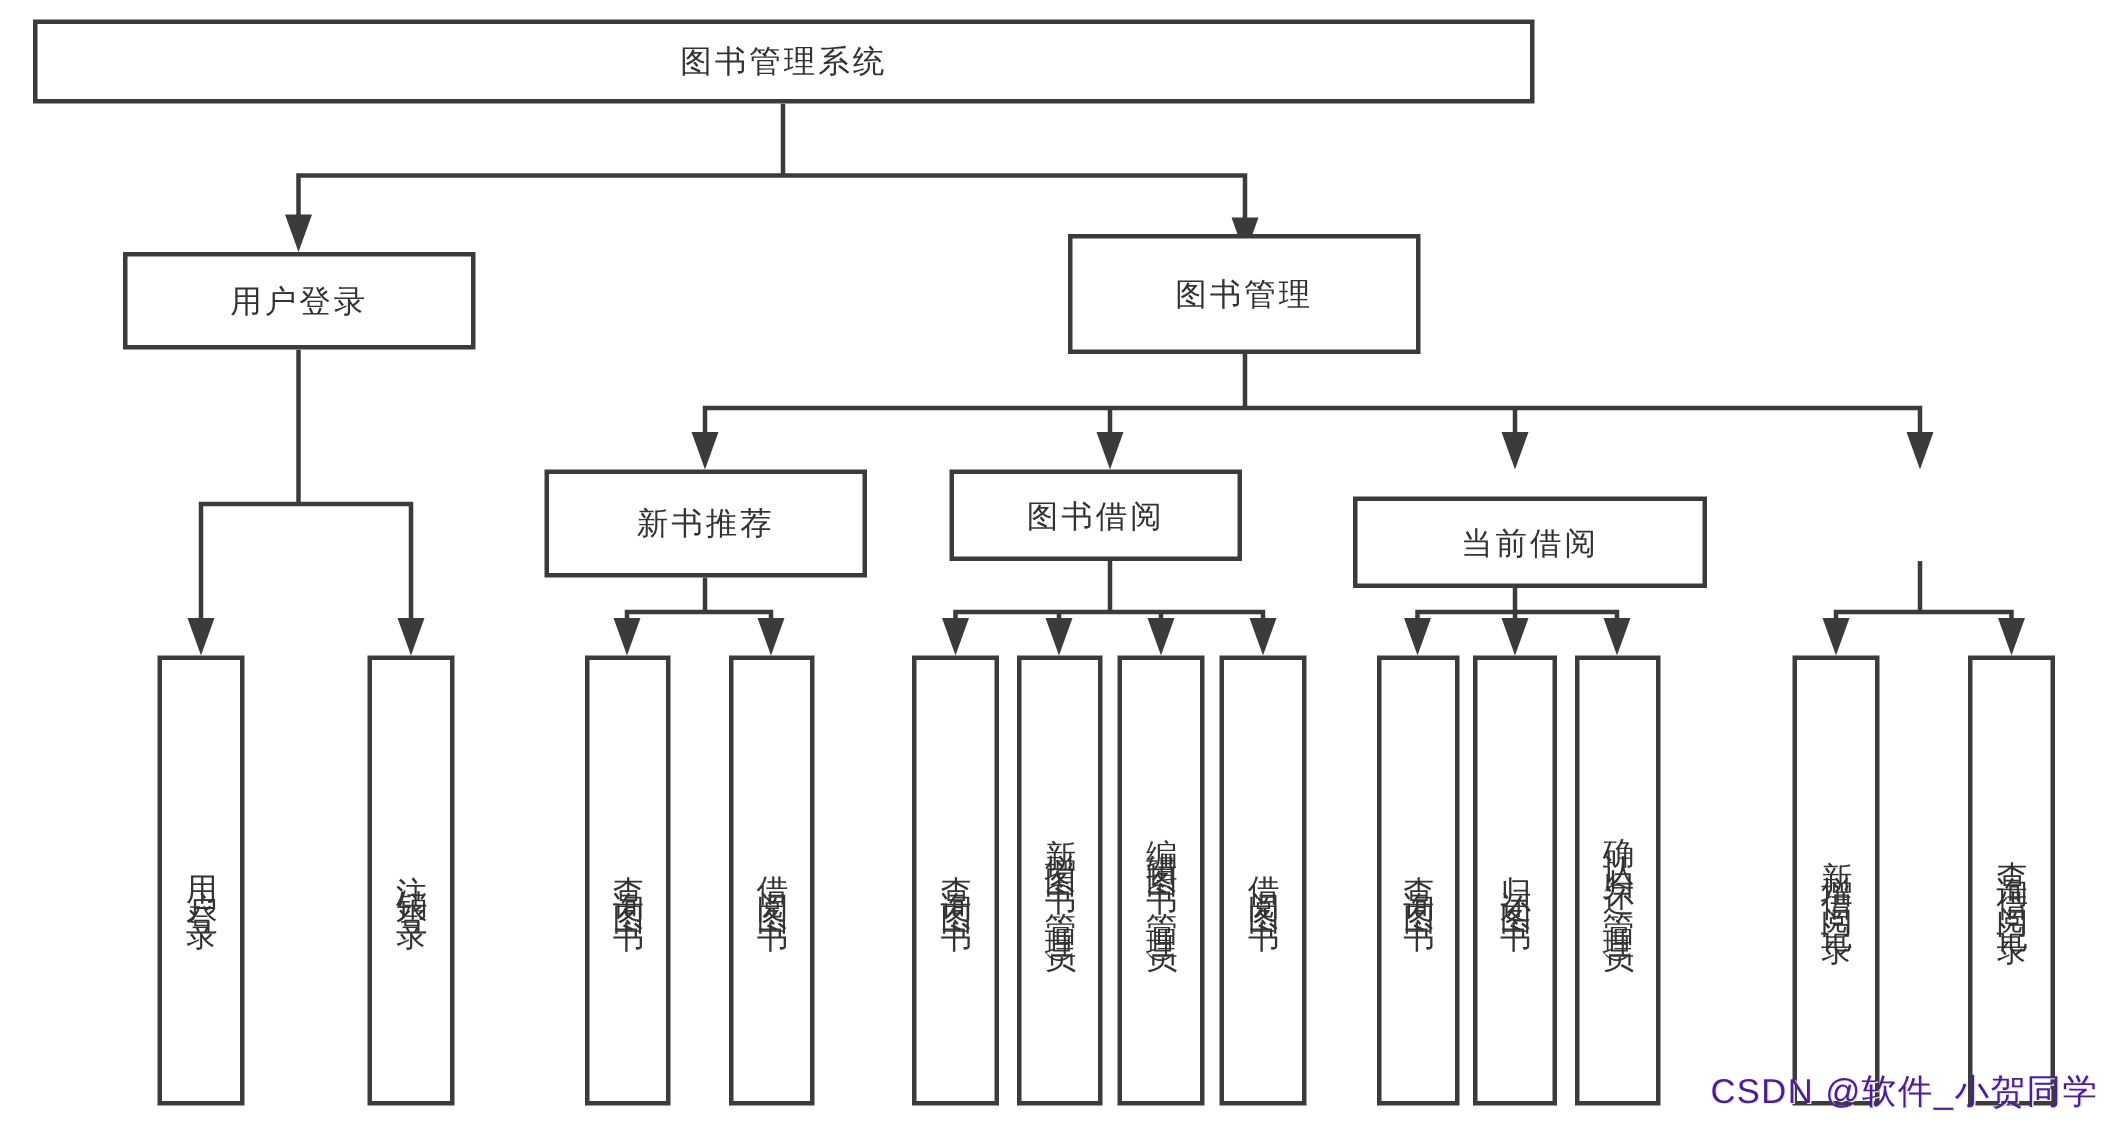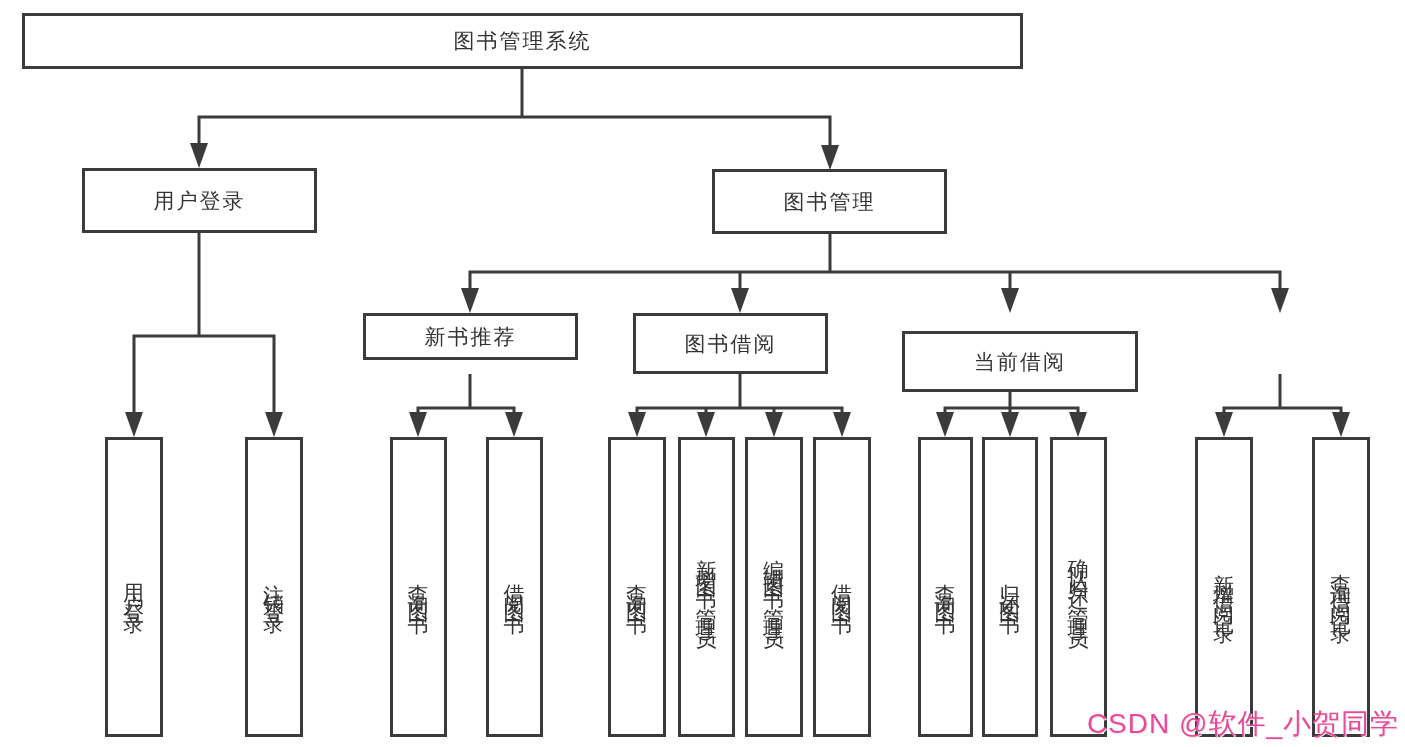--- a/index.html
+++ b/index.html
@@ -36,22 +36,22 @@
     font-size: 21px;
     writing-mode: vertical-rl;
     text-orientation: mixed;
     letter-spacing: 10px;
     line-height: 1.1;
   }
   .watermark {
     position: absolute;
     right: 6px;
     bottom: 4px;
-    font-size: 28px;
-    color: #ec4899;
+    font-size: 23px;
+    color: #4c1d95;
     letter-spacing: 1px;
     text-shadow: 1px 1px 0 #e8e8e8;
     white-space: nowrap;
   }
 </style>
 </head>
 <body>
 
 <div class="stage">
 
@@ -103,23 +103,23 @@
       <polygon points="1001,412 1019,412 1010,437"></polygon>
       <polygon points="1069,412 1087,412 1078,437"></polygon>
       <polygon points="1215,412 1233,412 1224,437"></polygon>
       <polygon points="1332,412 1350,412 1341,437"></polygon>
     </g>
   </svg>
 
   <div class="box hbox" style="left:22px; top:13px; width:1001px; height:56px">图书管理系统</div>
 
   <div class="box hbox" style="left:82px; top:168px; width:235px; height:65px">用户登录</div>
-  <div class="box hbox" style="left:712px; top:169px; width:235px; height:65px">图书管理</div>
+  <div class="box hbox" style="left:712px; top:156px; width:235px; height:80px">图书管理</div>
 
-  <div class="box hbox" style="left:363px; top:313px; width:215px; height:47px">新书推荐</div>
+  <div class="box hbox" style="left:363px; top:313px; width:215px; height:72px">新书推荐</div>
   <div class="box hbox" style="left:633px; top:313px; width:195px; height:61px">图书借阅</div>
   <div class="box hbox" style="left:902px; top:331px; width:236px; height:61px">当前借阅</div>
 
   <div class="box vbox" style="left:105px; top:437px; width:58px; height:300px">用户登录</div>
   <div class="box vbox" style="left:245px; top:437px; width:58px; height:300px">注销登录</div>
 
   <div class="box vbox" style="left:390px; top:437px; width:57px; height:300px">查询图书</div>
   <div class="box vbox" style="left:486px; top:437px; width:57px; height:300px">借阅图书</div>
 
   <div class="box vbox" style="left:608px; top:437px; width:58px; height:300px">查询图书</div>

